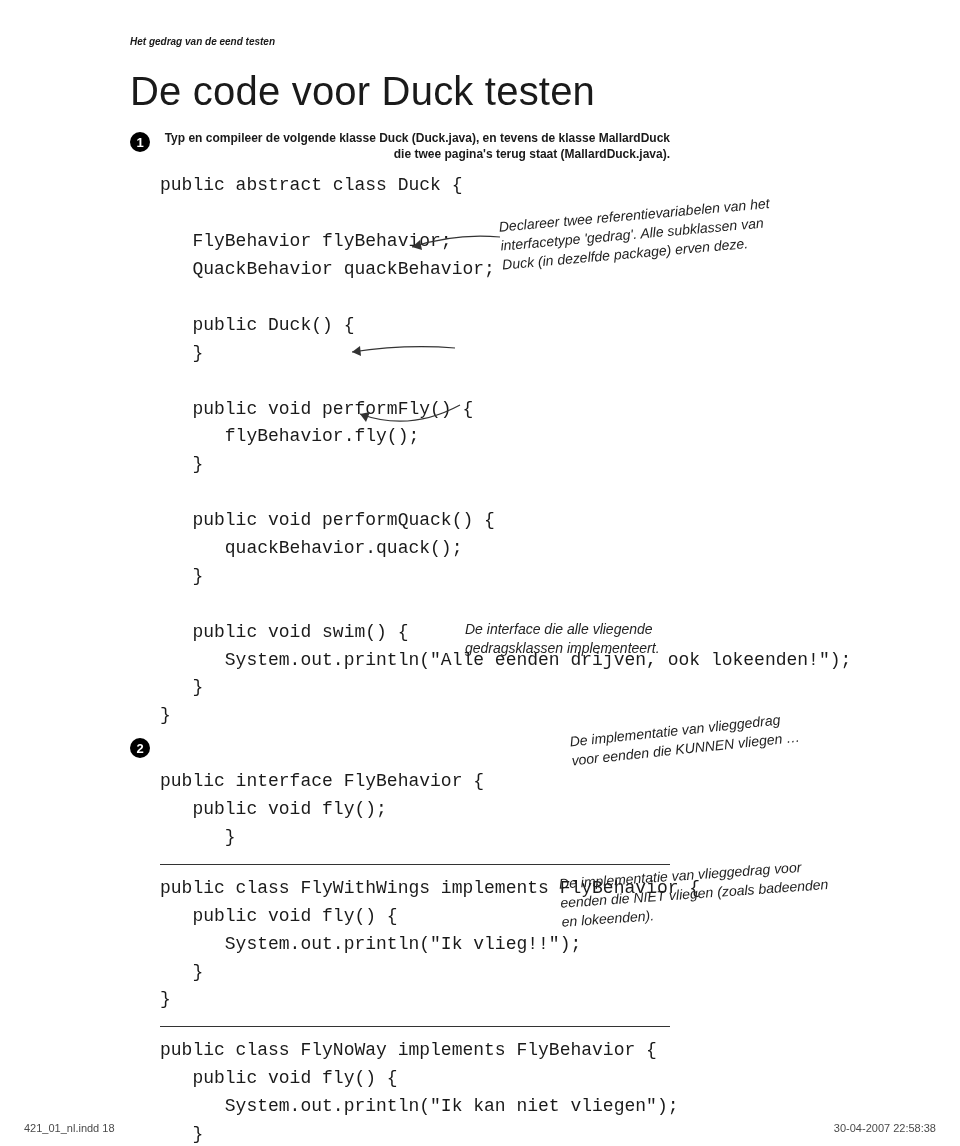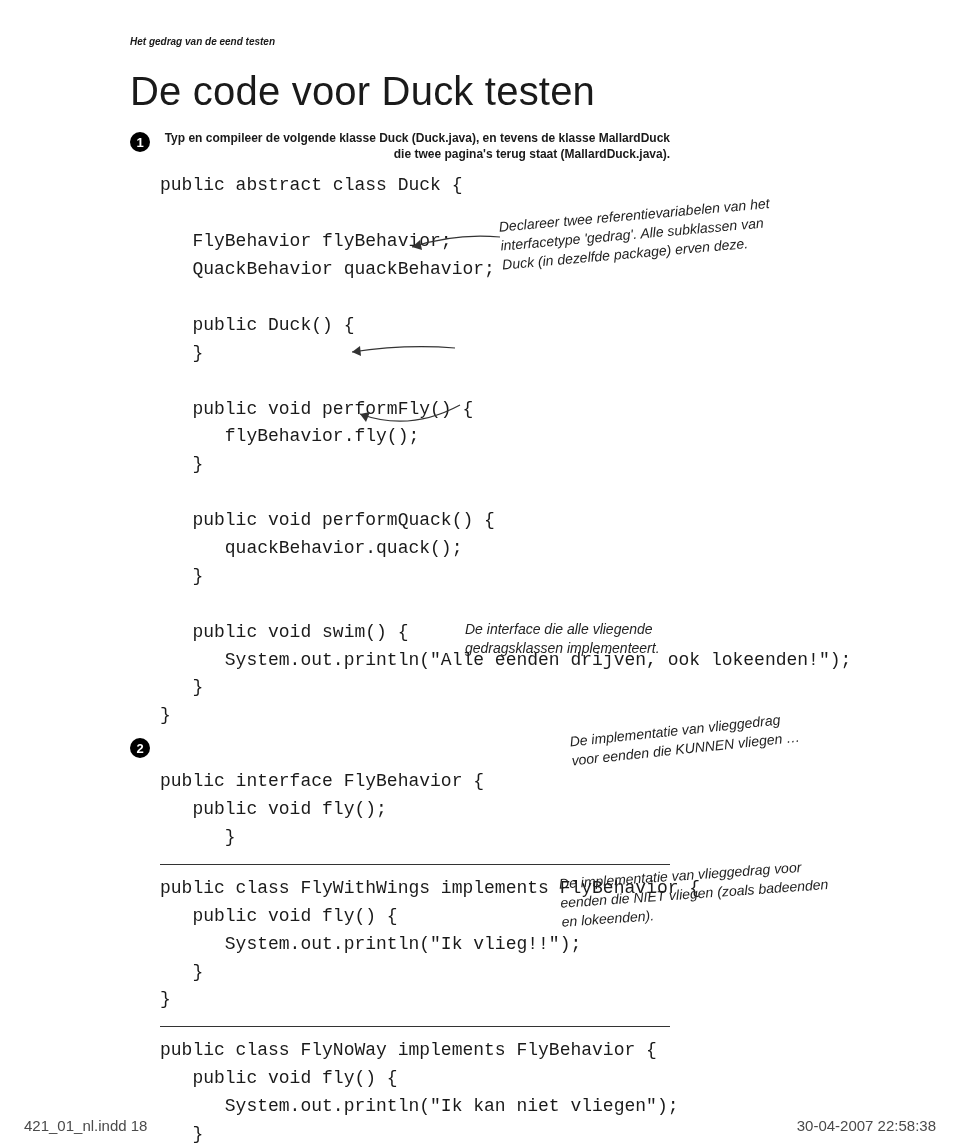--- a/index.html
+++ b/index.html
@@ -93,21 +93,21 @@
   }
 
   .footer {
     position: absolute;
     bottom: 12px;
     left: 24px;
     right: 24px;
     display: flex;
     justify-content: space-between;
     font-family: Arial, Helvetica, sans-serif;
-    font-size: 15px;
+    font-size: 11px;
     color: #4a4a4a;
   }
   .rot-4 { transform: rotate(-4deg); }
   .rot-5 { transform: rotate(-5deg); }
   .rot-6 { transform: rotate(-6deg); }
 </style>
 </head>
 <body>
 
 <div class="page">

